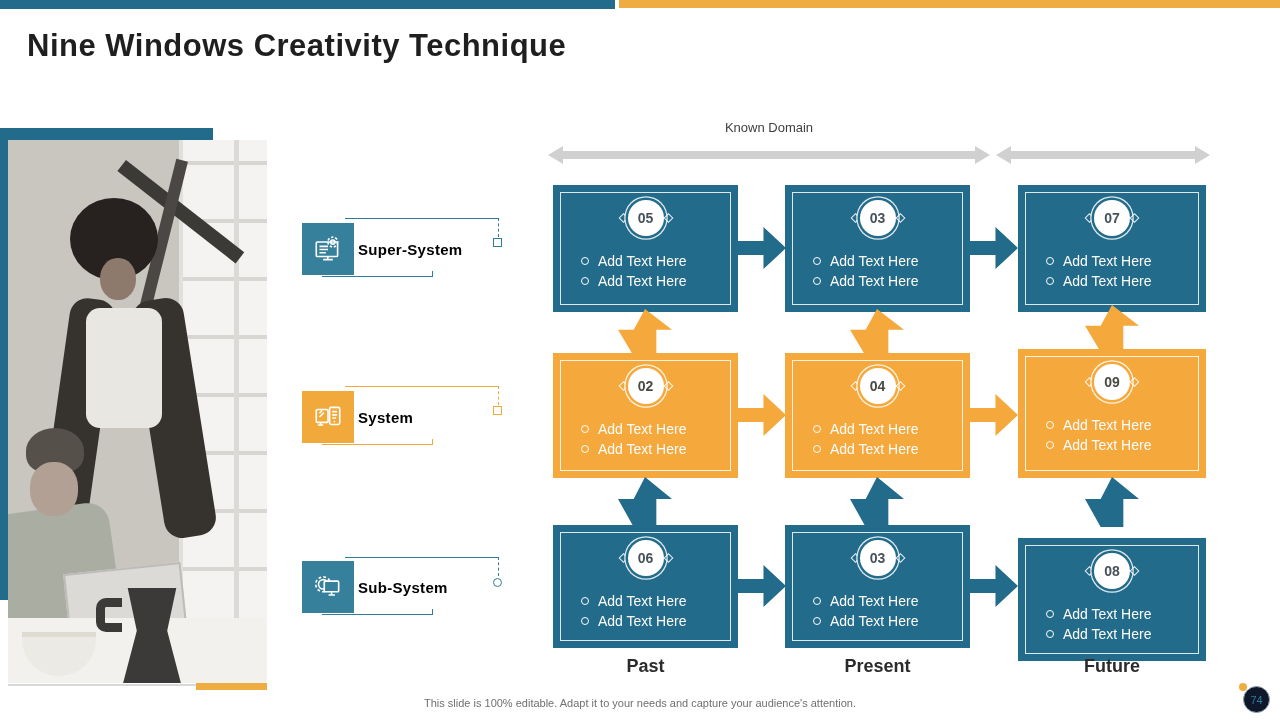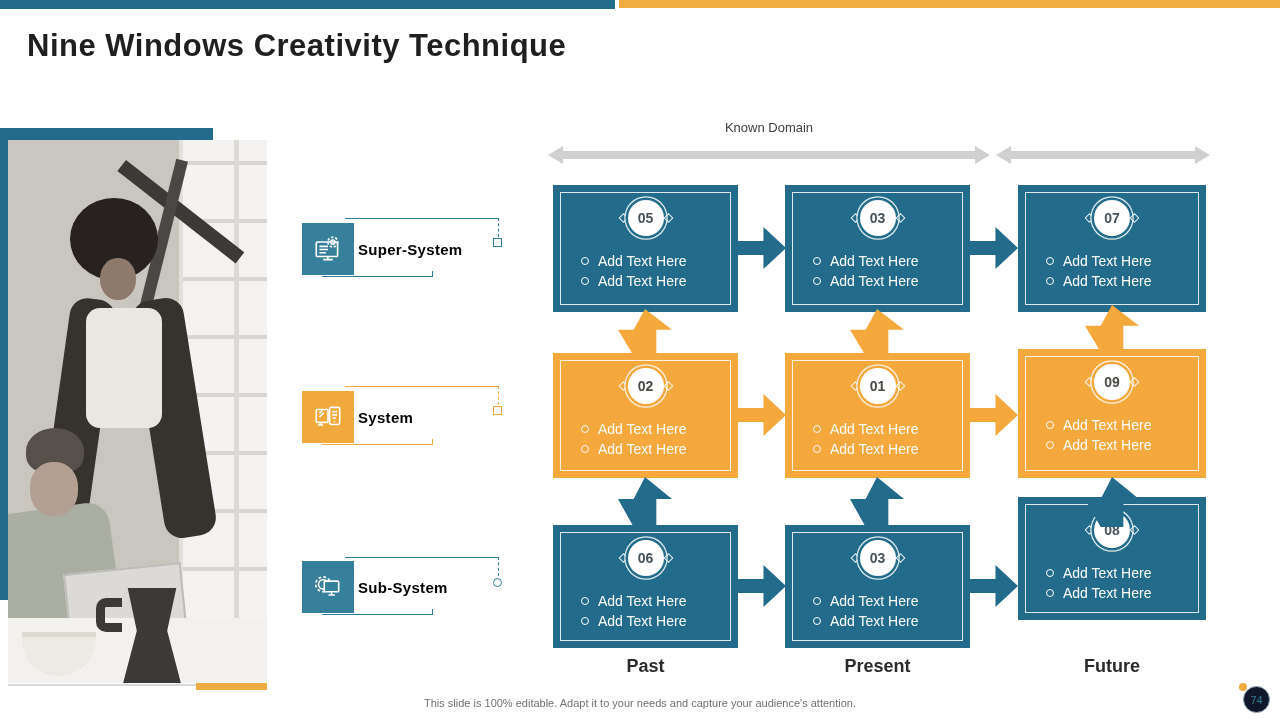--- a/index.html
+++ b/index.html
@@ -240,21 +240,21 @@
           <span>Add Text Here</span>
         </div>
       <div class="brow">
           <span class="bdot"></span>
           <span>Add Text Here</span>
         </div>
     </div>
   </div>
   <div class="box orange" style="left:785px;top:353px;height:125px">
     <div class="badge-wrap">
-        <span class="badge">01</span>
+        <span class="badge">04</span>
       </div>
     <div class="bullets">
       <div class="brow">
           <span class="bdot"></span>
           <span>Add Text Here</span>
         </div>
       <div class="brow">
           <span class="bdot"></span>
           <span>Add Text Here</span>
         </div>
@@ -299,21 +299,21 @@
       <div class="brow">
           <span class="bdot"></span>
           <span>Add Text Here</span>
         </div>
       <div class="brow">
           <span class="bdot"></span>
           <span>Add Text Here</span>
         </div>
     </div>
   </div>
-  <div class="box teal" style="left:1018px;top:497px;height:123px;width:188px">
+  <div class="box teal" style="left:1018px;top:538px;height:123px;width:188px">
     <div class="badge-wrap">
         <span class="badge">08</span>
       </div>
     <div class="bullets">
       <div class="brow">
           <span class="bdot"></span>
           <span>Add Text Here</span>
         </div>
       <div class="brow">
           <span class="bdot"></span>

